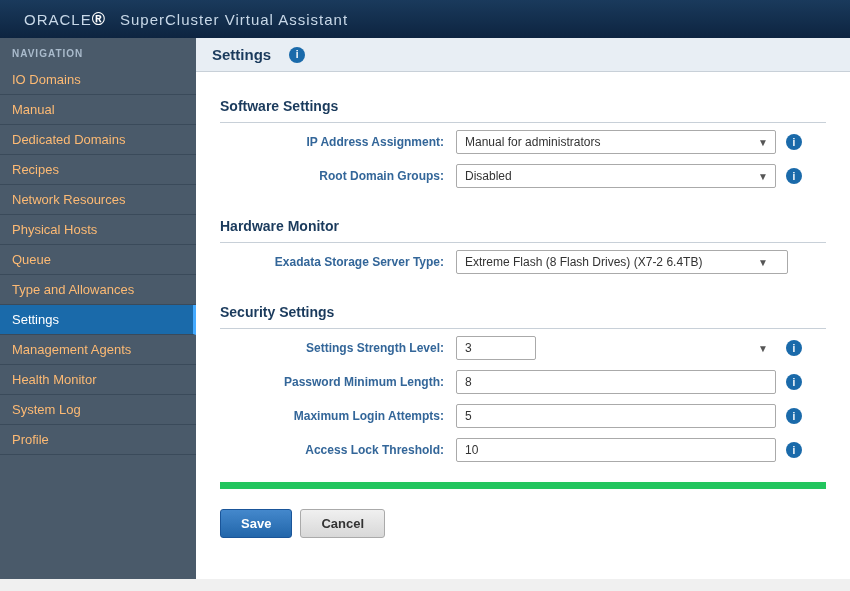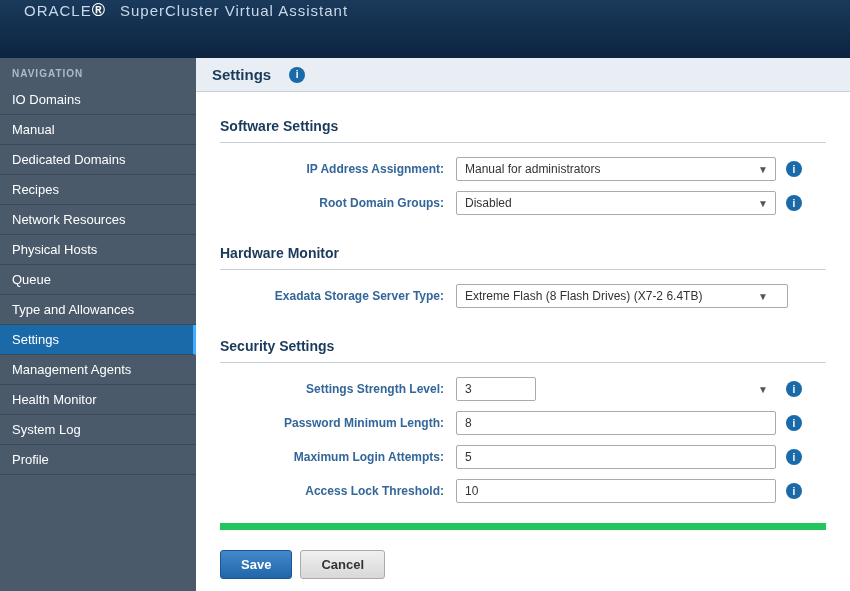--- a/index.html
+++ b/index.html
@@ -1,22 +1,23 @@
 <!DOCTYPE html>
 <html><head>
   <meta charset="utf-8">
   <style>
     * { box-sizing: border-box; margin: 0; padding: 0; }
     body { font-family: Arial, sans-serif; font-size: 13px; background: #f0f0f0; }
 
     
     .header {
       background: linear-gradient(180deg, #1a3a5c 0%, #0d2440 100%);
-      height: 58px;
-      display: flex;
+      height: 38px;
+      display: flex;
+      align-items: center;
       padding: 0 16px;
     }
     .header-logo {
       color: white;
       font-size: 18px;
       font-weight: bold;
       letter-spacing: 1px;
     }
     .header-logo span {
       color: #c8d8e8;
@@ -42,21 +43,21 @@
       color: #aabbcc;
       font-size: 10px;
       font-weight: bold;
       padding: 10px 12px 6px 12px;
       letter-spacing: 1px;
       text-transform: uppercase;
     }
     .sidebar-item {
       display: block;
       padding: 7px 12px;
-      color: #ffffff;
+      color: #fdba74;
       text-decoration: none;
       cursor: pointer;
       font-size: 13px;
       border-bottom: 1px solid #3a4a5a;
     }
     .sidebar-item.active {
       background: #1a6aaa;
       color: white;
       border-right: 3px solid #44aaff;
     }
@@ -87,21 +88,21 @@
     .content {
       padding: 16px 24px;
     }
 
     .section-title {
       font-size: 14px;
       font-weight: bold;
       color: #1a3a5c;
       padding: 10px 0 8px 0;
       border-bottom: 1px solid #c8d0d8;
-      margin-bottom: 14px;
+      margin-bottom: 7px;
     }
 
     .form-row {
       display: flex;
       align-items: center;
       margin-bottom: 10px;
       padding-left: 16px;
     }
     .form-label {
       width: 220px;

